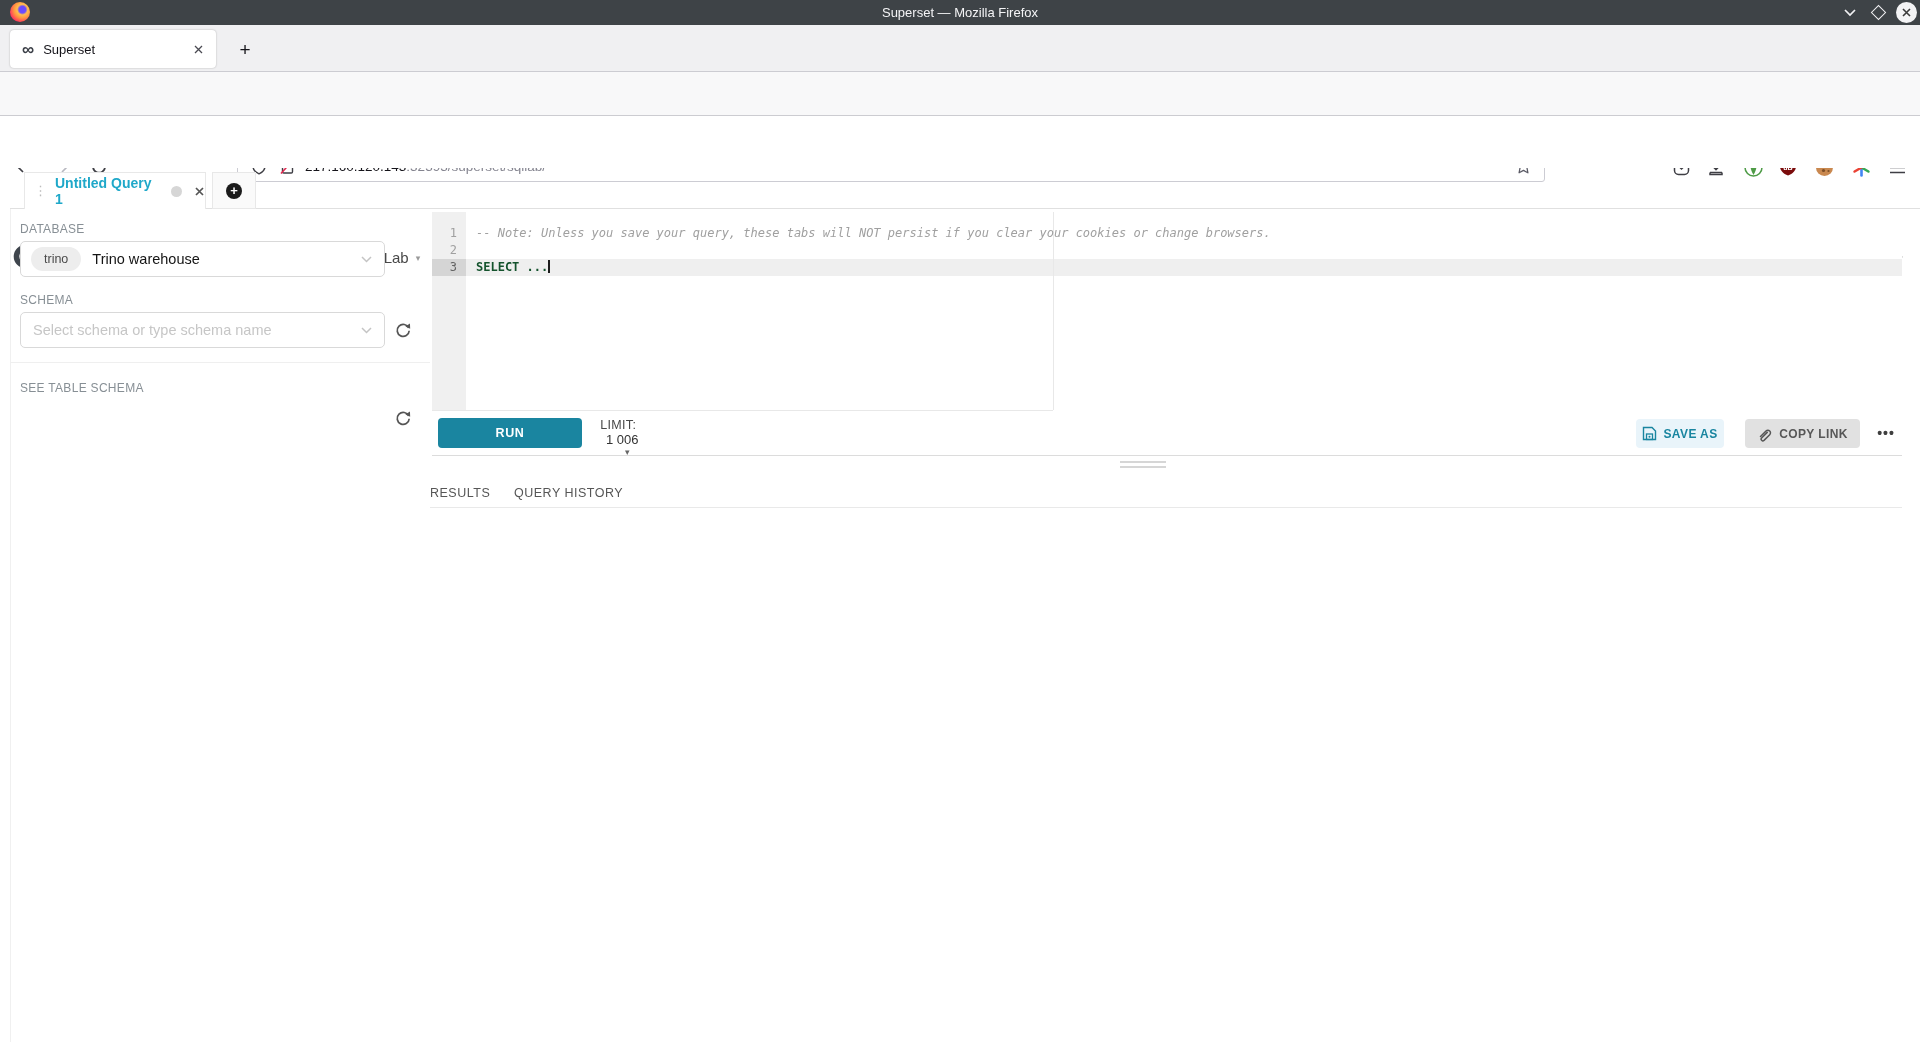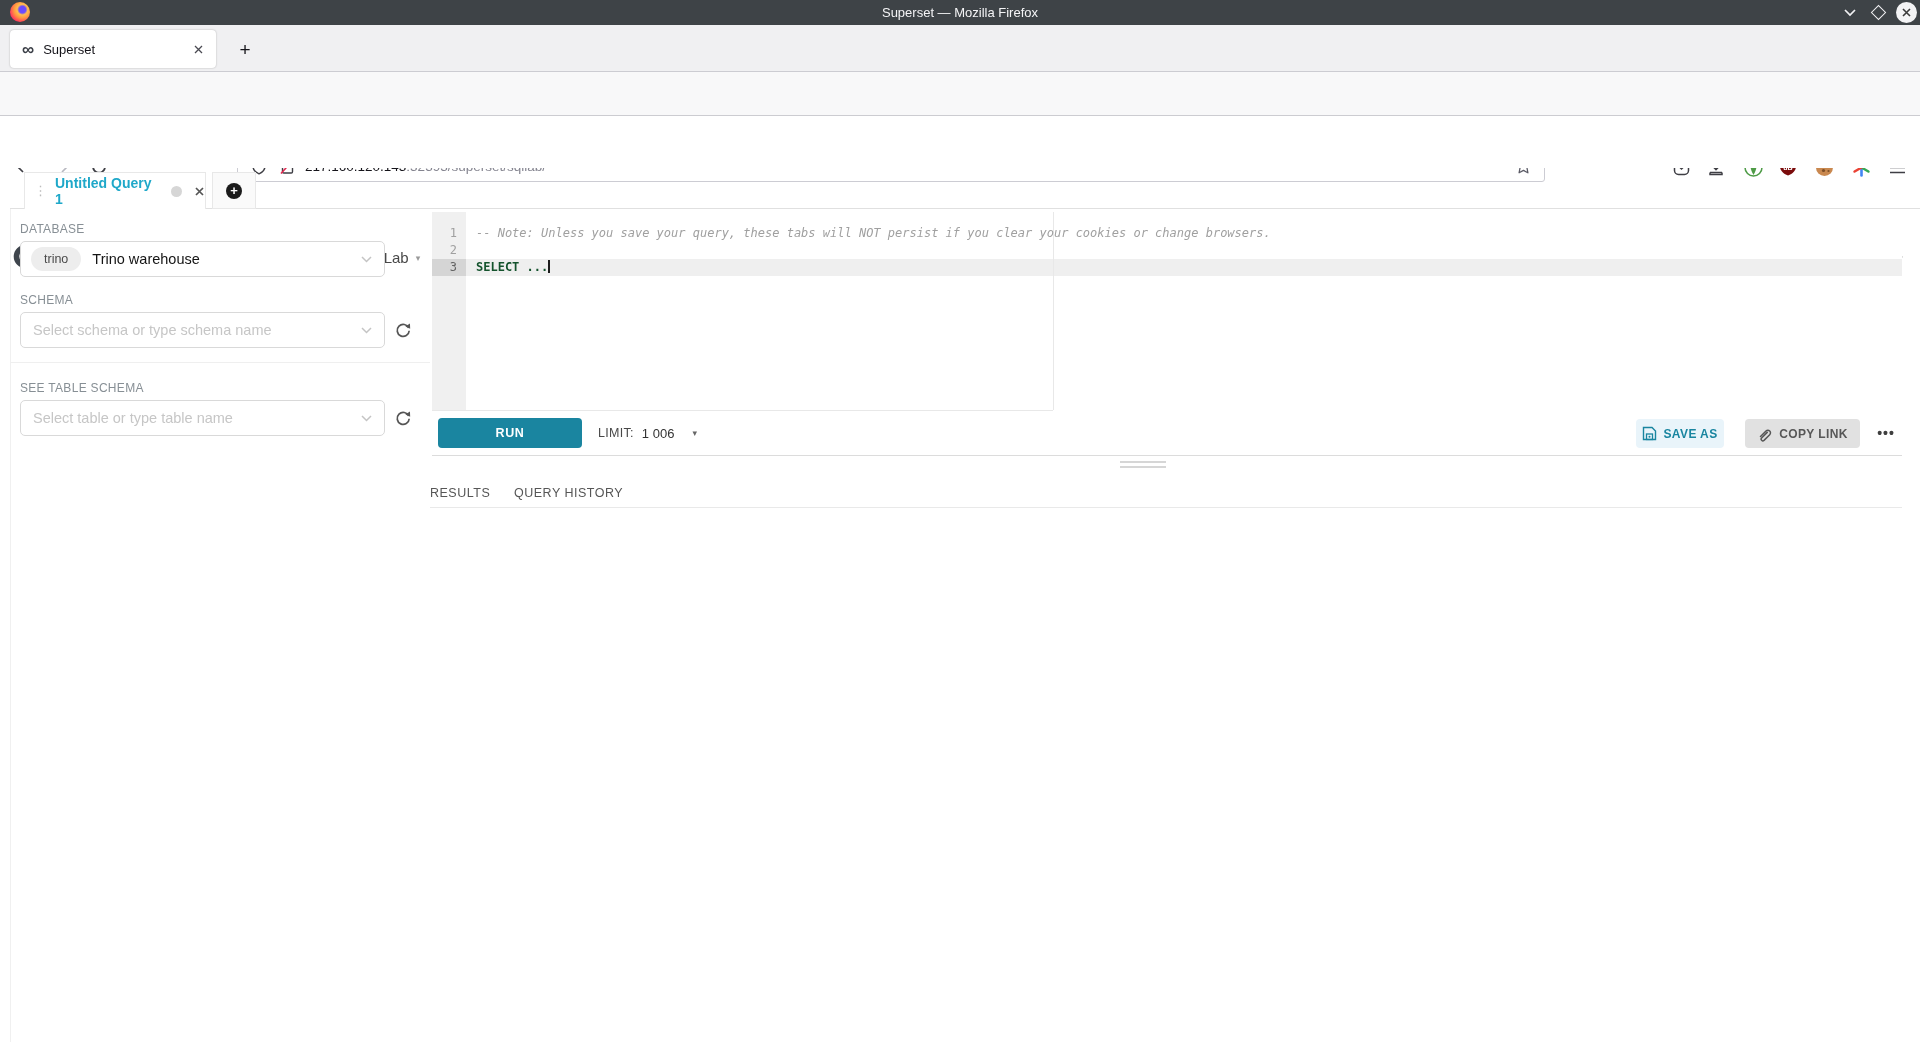--- a/index.html
+++ b/index.html
@@ -68,21 +68,21 @@
   .active-line-bg { position:absolute; left:34px; top:47px; width:1436px; height:17px; background:#efefef; }
   .code-line { position:absolute; left:44px; height:17px; line-height:17px; font-size:12px; white-space:pre; }
   .code-comment { color:#a0a0a0; font-style:italic; }
   .code-sql { color:#14532d; font-weight:bold; }
   .caret-bar { display:inline-block; width:2px; height:13px; background:#1c1c1c; vertical-align:-2px; }
   .print-margin { position:absolute; left:621px; top:0; width:1px; height:198px; background:#e8e8e8; }
   .editor-hline { position:absolute; left:0; top:198px; width:621px; height:1px; background:#e8e8e8; }
 
   
   .run-btn { left:438px; top:418px; width:144px; height:30px; background:#1a85a0; border:none; border-radius:4px; color:#fff; font-size:12.5px; font-weight:bold; letter-spacing:.6px; font-family:"Liberation Sans", sans-serif; }
-  .limit-wrap { left:598px; top:418px; height:30px; display:flex; align-items:center; }
+  .limit-wrap { left:598px; top:418px; height:30px; display:flex; align-items:center;flex-direction:column; }
   .limit-label { font-size:12.5px; color:#484848; letter-spacing:.3px; }
   .limit-value { margin-left:8px; font-size:13px; color:#333; }
   .limit-caret { margin-left:18px; font-size:9px; color:#666; }
   .saveas-btn { left:1636px; top:419px; width:88px; height:29px; background:#e9f4fa; border:none; border-radius:4px; display:flex; align-items:center; justify-content:center; gap:6px; color:#1985a0; font-size:12px; font-weight:bold; letter-spacing:.4px; font-family:"Liberation Sans", sans-serif; }
   .copylink-btn { left:1745px; top:419px; width:115px; height:29px; background:#e1e1e1; border:none; border-radius:4px; display:flex; align-items:center; justify-content:center; gap:6px; color:#575757; font-size:12px; font-weight:bold; letter-spacing:.4px; font-family:"Liberation Sans", sans-serif; }
   .more-btn { left:1868px; top:418px; width:36px; height:30px; display:flex; align-items:center; justify-content:center; color:#3f3f3f; font-size:14px; font-weight:bold; letter-spacing:1px; }
 
   
   .splitter-line { left:432px; top:455px; width:1470px; height:1px; background:#dcdcdc; }
   .handle-line { left:1120px; width:46px; height:2px; background:#d6d6d6; }
@@ -271,28 +271,20 @@
   <div class="abs refresh-btn" style="top:319px;">
     <svg width="18" height="18" viewBox="0 0 18 18">
         <path d="M14.7 7 A6 6 0 1 0 15.2 9.8" fill="none" stroke="#555" stroke-width="1.7"></path>
         <polygon points="15.9,2.5 16.2,7.8 11.4,5.6" fill="#555"></polygon>
       </svg>
   </div>
 
   <div class="abs side-divider"></div>
 
   <div class="abs side-label" style="top:381px;">SEE TABLE SCHEMA</div>
-  <div class="abs side-select" style="top:400px;">
-    <input class="ph-input" placeholder="Select table or type table name" style="">
-    <span class="select-chevron">
-      <svg width="11" height="7" viewBox="0 0 11 7">
-          <polyline points="1,1 5.5,5.5 10,1" fill="none" stroke="#c4c4c4" stroke-width="1.5"></polyline>
-        </svg>
-    </span>
-  </div>
   <div class="abs refresh-btn" style="top:407px;">
     <svg width="18" height="18" viewBox="0 0 18 18">
         <path d="M14.7 7 A6 6 0 1 0 15.2 9.8" fill="none" stroke="#555" stroke-width="1.7"></path>
         <polygon points="15.9,2.5 16.2,7.8 11.4,5.6" fill="#555"></polygon>
       </svg>
   </div>
 
   <div class="abs editor">
     <div class="active-line-bg"></div>
     <div class="gutter">

